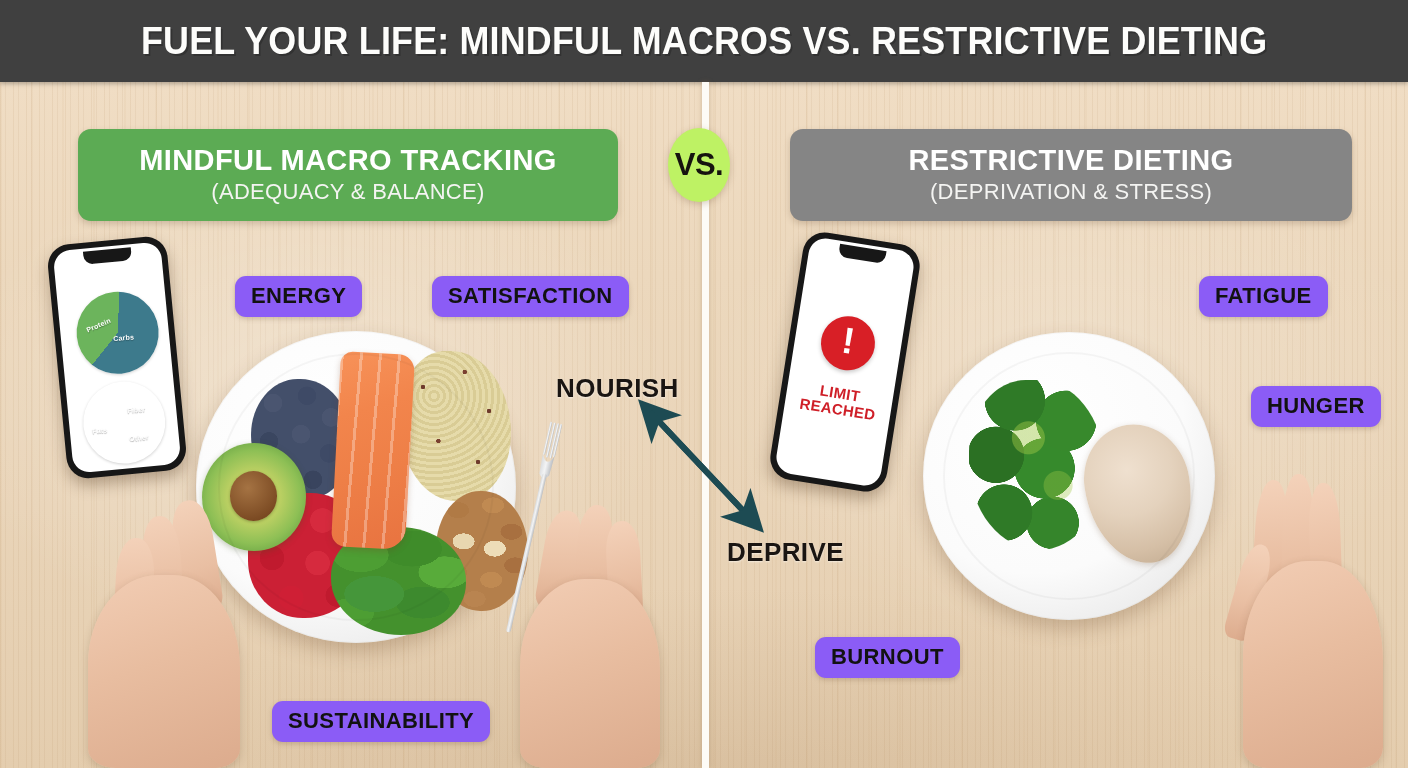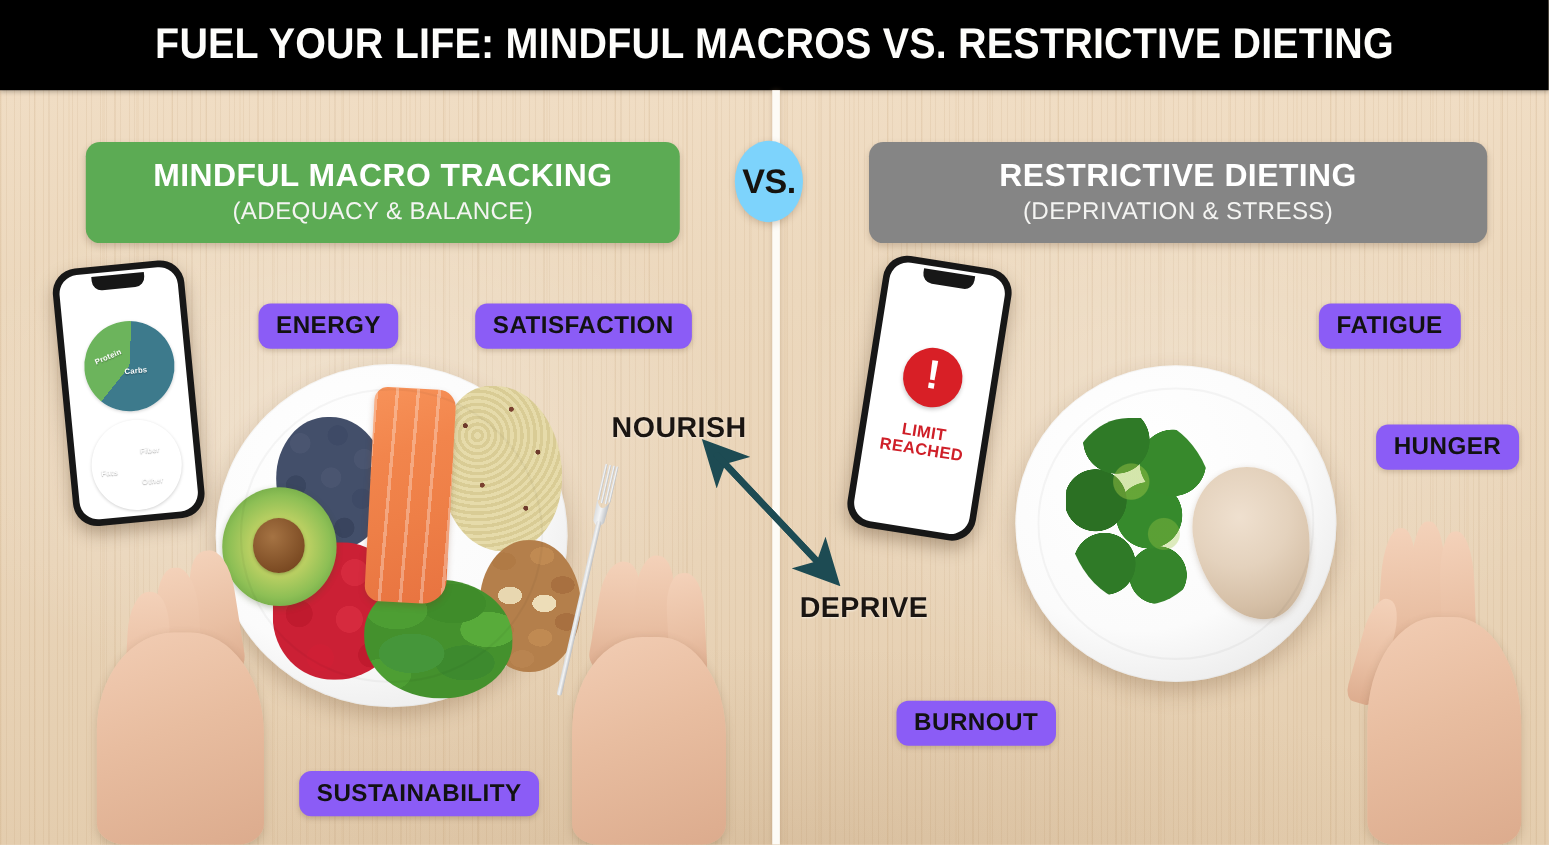--- a/index.html
+++ b/index.html
@@ -29,21 +29,21 @@
     content:""; position:absolute; inset:0;
     background:
       radial-gradient(ellipse 520px 360px at 22% 46%, rgba(255,255,255,0.30), rgba(255,255,255,0) 70%),
       radial-gradient(ellipse 520px 360px at 76% 44%, rgba(255,255,255,0.24), rgba(255,255,255,0) 70%),
       radial-gradient(ellipse 900px 300px at 50% 105%, rgba(150,110,70,0.16), rgba(0,0,0,0) 72%);
   }
 
   
   .header {
     position:absolute; left:0; top:0; width:1408px; height:82px;
-    background:#000000;
+    background:#404040;
     display:flex; align-items:center; justify-content:center;
     box-shadow:0 2px 4px rgba(0,0,0,0.25);
   }
   .header-title {
     color:#fdfdfb;
     font-size:39px;
     font-weight:bold;
     letter-spacing:0.2px;
     text-transform:uppercase;
     transform:scaleX(0.92);
@@ -54,21 +54,21 @@
   
   .divider {
     position:absolute; left:702px; top:82px; width:7px; height:686px;
     background:#fdfbf6;
     box-shadow:0 0 5px rgba(140,105,68,0.35);
   }
 
   
   .vs-badge {
     position:absolute; left:668px; top:128px; width:62px; height:74px;
-    border-radius:50%; background:#7dd3fc;
+    border-radius:50%; background:#bef264;
     display:flex; align-items:center; justify-content:center;
     box-shadow:0 2px 7px rgba(110,80,50,0.28);
     z-index:6;
   }
   .vs-badge span {
     font-size:31px; font-weight:bold; color:#16130f; letter-spacing:-0.5px;
   }
 
   
   .banner {

